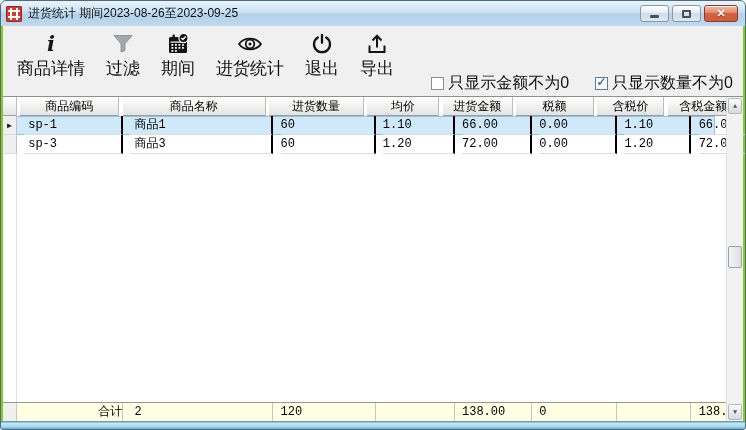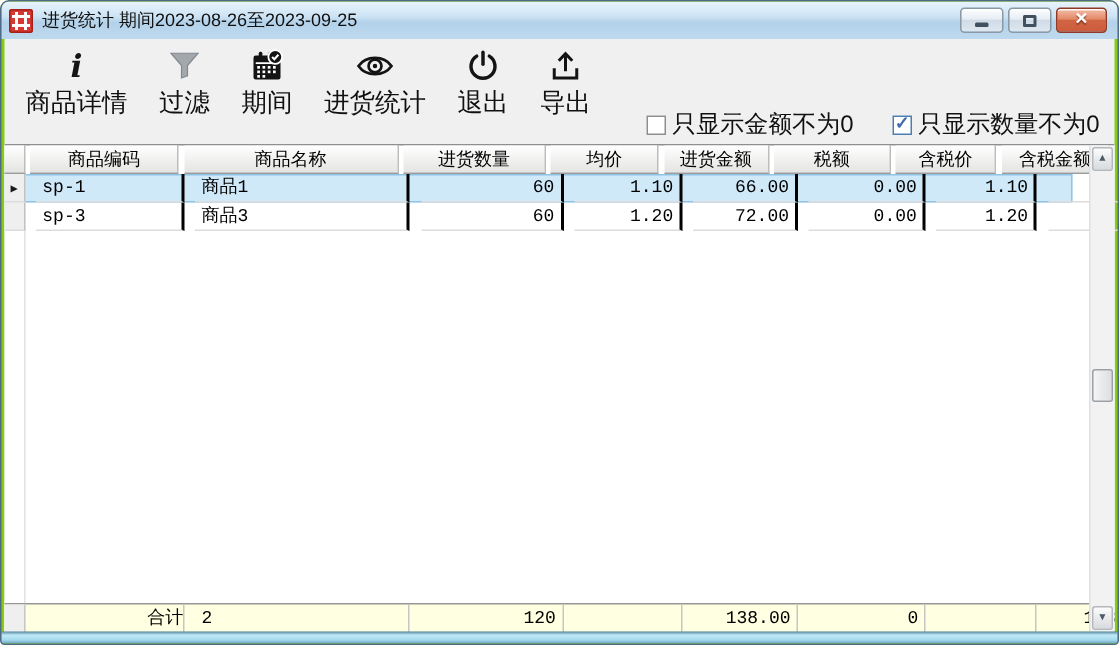--- a/index.html
+++ b/index.html
@@ -82,21 +82,21 @@
   .table-wrap {
     position:absolute; top:70px; left:0; right:0; bottom:0;
     background:#fff; border-top:1px solid #8f8f8f;
     font-family:"Liberation Mono","DejaVu Sans Mono",monospace; font-size:12px; color:#000;
   }
   .cell { display:inline-block; vertical-align:top; height:19px; line-height:18px;
     overflow:hidden; border-right:2px solid #000000; white-space:nowrap; }
   .wsel{width:14px} .w1{width:99px} .w2{width:143px} .w3{width:95px} .w4{width:72px}
   .w5{width:70px} .w6{width:78px} .w7{width:67px} .w8{width:72px}
   .al{ text-align:left; padding-left:4px; }
-  .ar{ text-align:right; padding-right:4px; }
+  .ar{ text-align:left; padding-right:4px; }
   .ac{ text-align:right; }
 
   .grid-header { white-space:nowrap; height:19px; font-family:"Liberation Sans",sans-serif; }
   .grid-header .cell {
     background:linear-gradient(180deg,#ffffff,#f0f0ef 55%,#e4e4e2);
     border-right:1px solid #bdbdbd; border-bottom:1px solid #9c9c9c;
     text-align:center; font-size:12px;
   }
   .grid-row { white-space:nowrap; height:19px; width:712px; }
   .grid-row .cell { border-bottom:1px solid #dcdcdc; }

